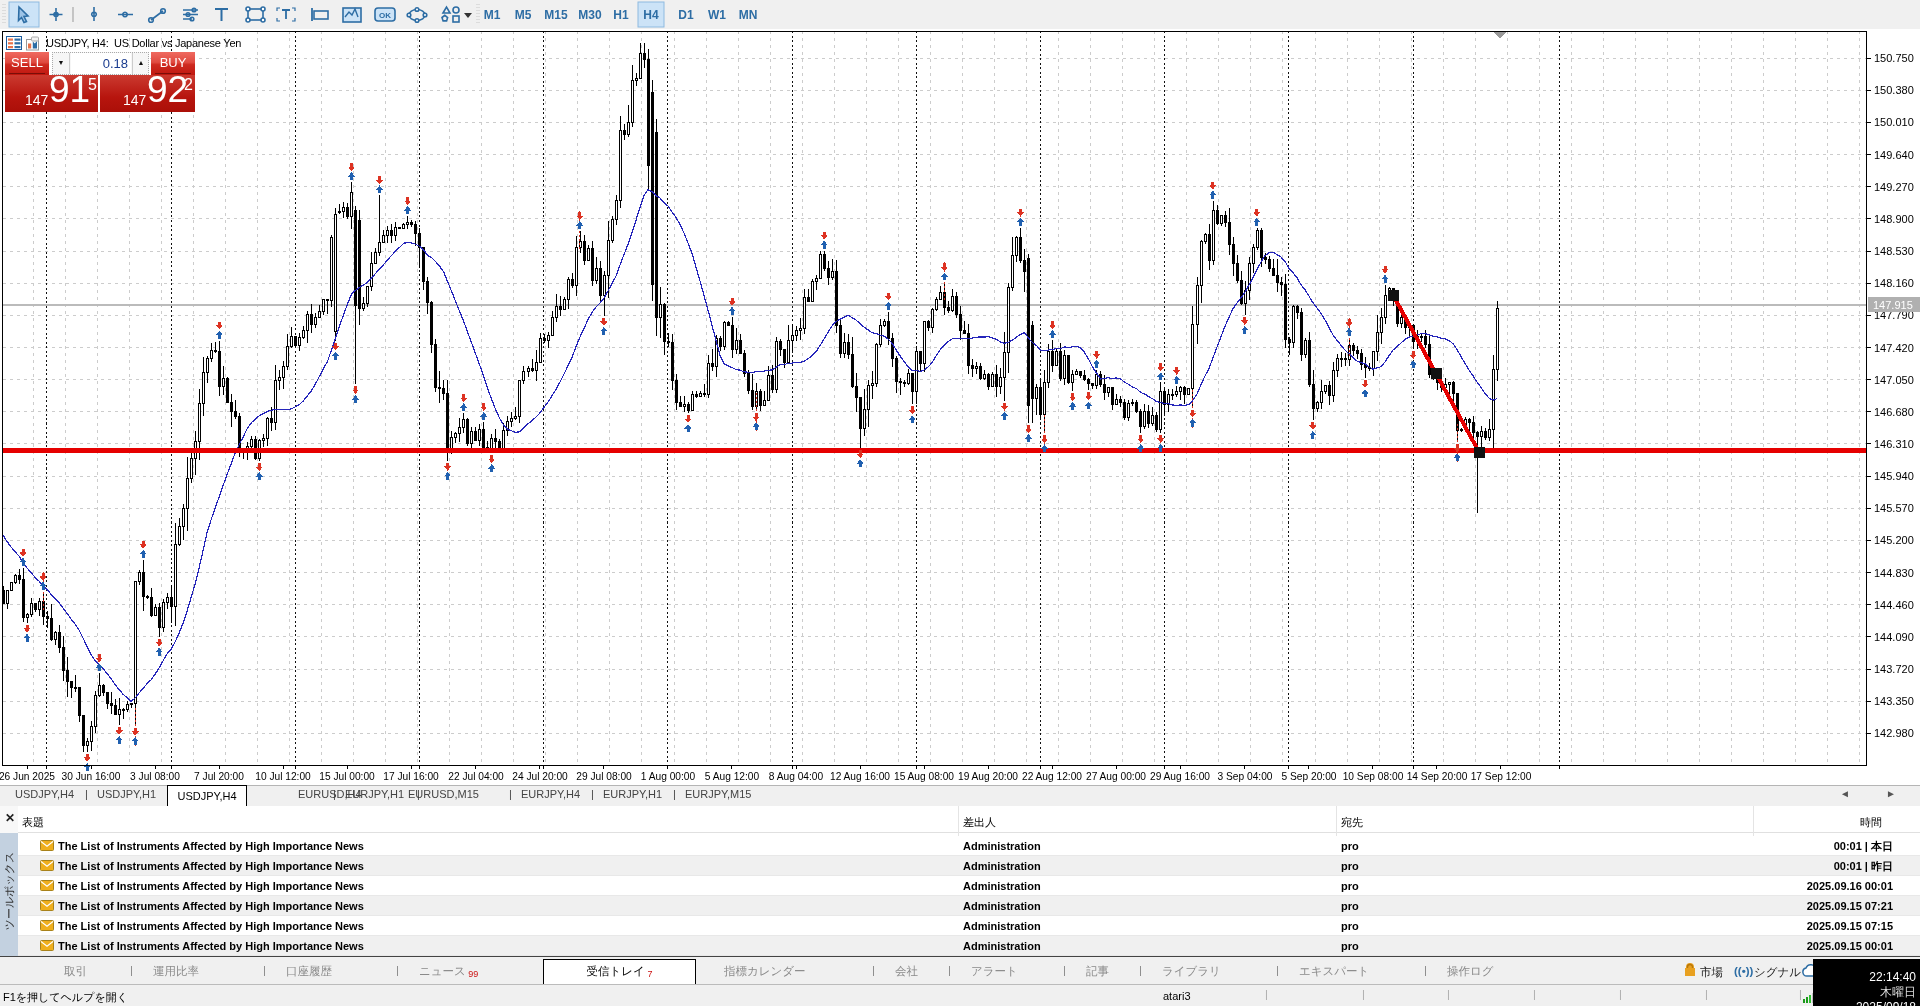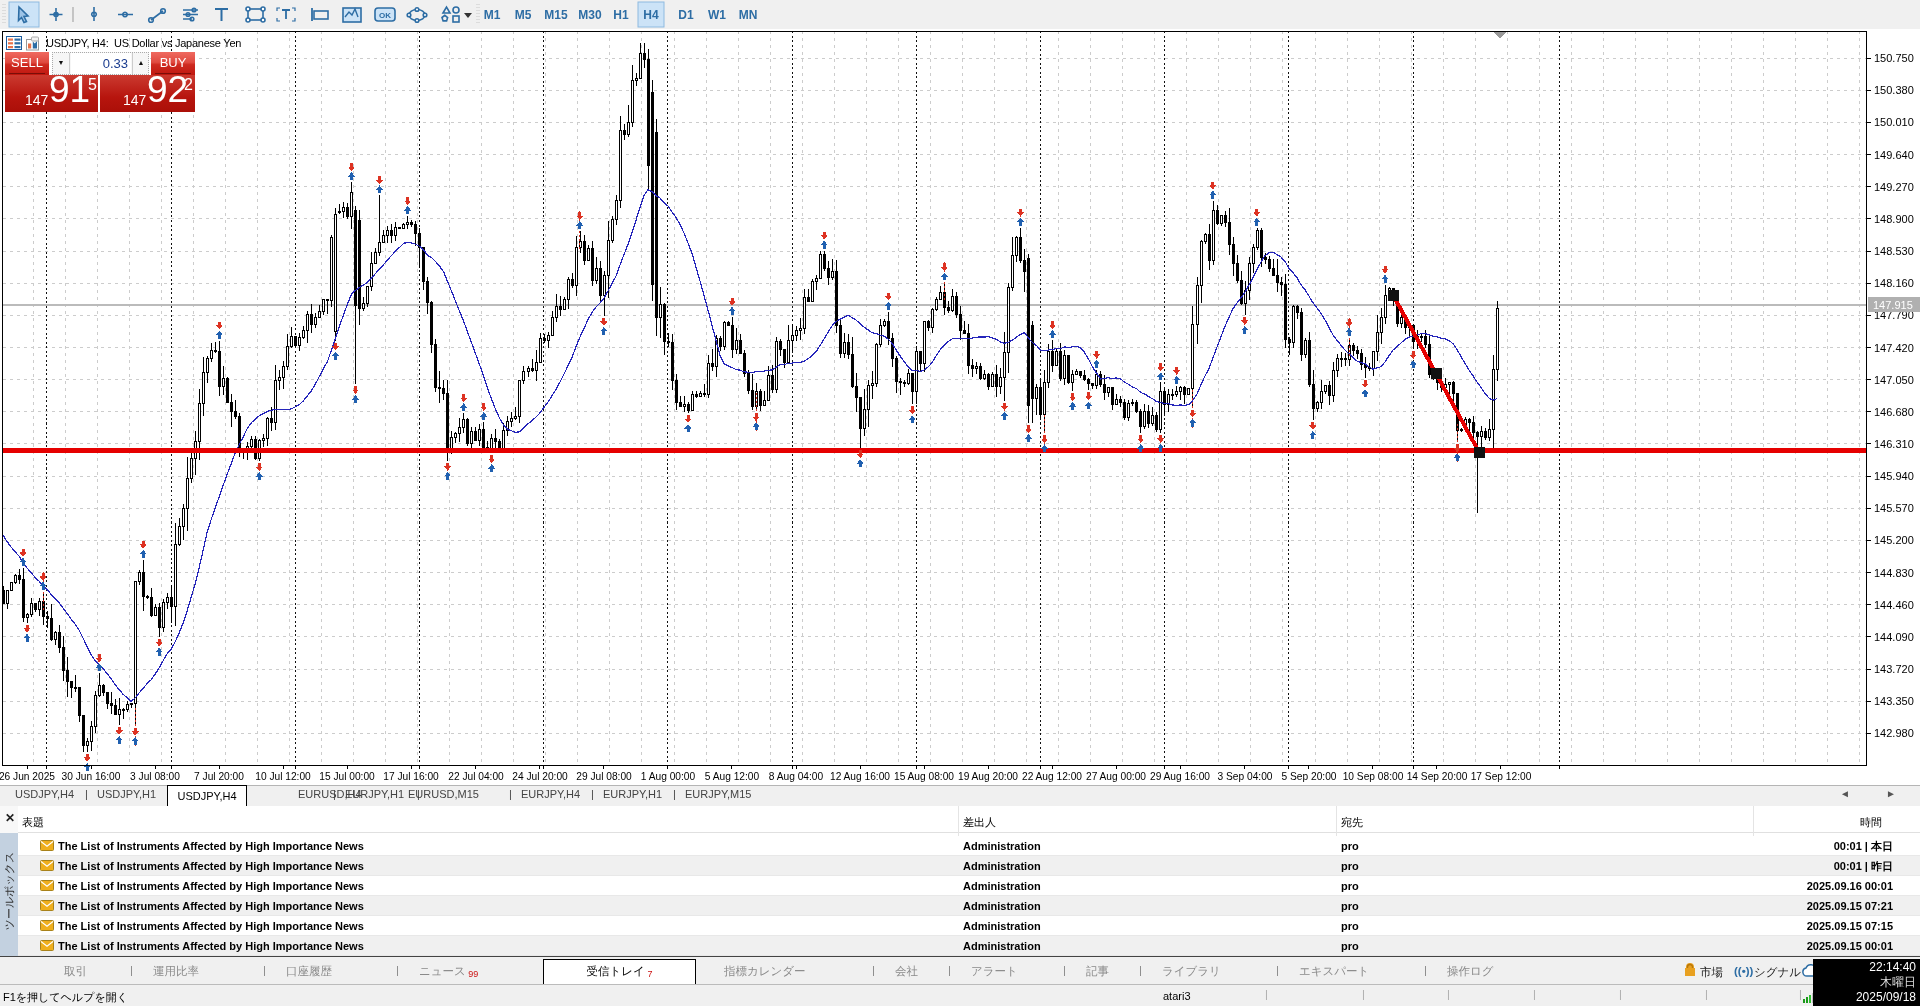--- a/index.html
+++ b/index.html
@@ -4,21 +4,21 @@
 * { margin:0; padding:0; box-sizing:border-box; }
 html,body { width:1920px; height:1006px; overflow:hidden; background:#f0f0f0;
   font-family:"Liberation Sans", sans-serif; font-size:11px; color:#000; }
 .abs { position:absolute; }
 #toolbar { position:absolute; left:0; top:0; width:1920px; height:21px; background:#f0f0f0; }
 #chartwin { position:absolute; left:0; top:29px; width:1920px; height:756px; background:#fff; }
 #tabbar { position:absolute; left:0; top:785px; width:1920px; height:21px; background:#f0f0f0; border-top:1px solid #b5b5b5;}
 #toolbox { position:absolute; left:0; top:806px; width:1920px; height:150px; background:#fff; }
 #btabs { position:absolute; left:0; top:956px; width:1920px; height:28px; background:#f0f0f0; border-top:1px solid #444; }
 #clock { position:absolute; left:1813px; top:959px; width:107px; height:47px; background:#000; color:#fff;
-  text-align:right; font-size:12px; line-height:15px; padding:1px 4px 0 0; z-index:50;}
+  text-align:right; font-size:12px; line-height:15px; padding:11px 4px 0 0; z-index:50;}
 svg { display:block; }
 .mailrow { position:absolute; left:18px; width:1902px; height:20px; line-height:20px; white-space:nowrap; }
 .bold { font-weight:bold; }
 .colsep { position:absolute; top:806px; width:1px; height:149px; background:#e4e4e4; }
 </style></head>
 <body>
 
 <div id="toolbar">
   <svg width="770" height="29" viewBox="0 0 770 29" font-family="Liberation Sans, sans-serif">
 
@@ -171,21 +171,21 @@
       <rect x="25.5" y="1" width="7" height="4" rx="1" fill="#f2f2f2" stroke="#aaa"></rect>
     </svg>
   </div>
   <span class="abs" style="left:46px; top:8px; font-size:11px; letter-spacing:-0.25px; white-space:pre;">USDJPY, H4:  US Dollar vs Japanese Yen</span>
 
   <div class="abs" style="left:5px; top:23px; width:190px; height:60px;">
     <div class="abs" style="left:0; top:0; width:44px; height:23px; background:linear-gradient(#ef6a60,#e04a40 45%,#ce2a20 55%,#c01810); color:#fff; font-size:13px; text-align:center; line-height:22px;">SELL<div style="position:absolute;left:4px;right:4px;bottom:1px;height:1px;background:#7a0d08;"></div></div>
     <div class="abs" style="left:146px; top:0; width:44px; height:23px; background:linear-gradient(#ef6a60,#e04a40 45%,#ce2a20 55%,#c01810); color:#fff; font-size:13px; text-align:center; line-height:22px;">BUY<div style="position:absolute;left:4px;right:4px;bottom:1px;height:1px;background:#7a0d08;"></div></div>
     <div class="abs" style="left:47px; top:0; width:97px; height:23px; background:#f6f6f6; border:1px dotted #aaa;">
       <div class="abs" style="left:0; top:0; width:17px; height:21px; border-right:1px solid #ccc; text-align:center; line-height:20px; color:#111; font-size:7px;">▼</div>
-      <div class="abs" style="left:18px; top:0; width:60px; height:21px; background:#fff; text-align:right; line-height:21px; font-size:13px; color:#1a3c8f; padding-right:3px;">0.33</div>
+      <div class="abs" style="left:18px; top:0; width:60px; height:21px; background:#fff; text-align:right; line-height:21px; font-size:13px; color:#1a3c8f; padding-right:3px;">0.18</div>
       <div class="abs" style="left:79px; top:0; width:17px; height:21px; border-left:1px solid #ccc; text-align:center; line-height:20px; color:#111; font-size:7px;">▲</div>
     </div>
     <div class="abs" style="left:0; top:23px; width:93px; height:37px; background:linear-gradient(#cb3a30,#b7150e 60%,#ab0f08); color:#fff;">
       <span class="abs" style="left:20px; top:17px; font-size:14px;">147</span>
       <span class="abs" style="left:44px; top:-6px; font-size:37px;">91</span>
       <span class="abs" style="left:83px; top:1px; font-size:16px;">5</span>
     </div>
     <div class="abs" style="left:95px; top:23px; width:95px; height:37px; background:linear-gradient(#cb3a30,#b7150e 60%,#ab0f08); color:#fff;">
       <span class="abs" style="left:23px; top:17px; font-size:14px;">147</span>
       <span class="abs" style="left:47px; top:-6px; font-size:37px;">92</span>

